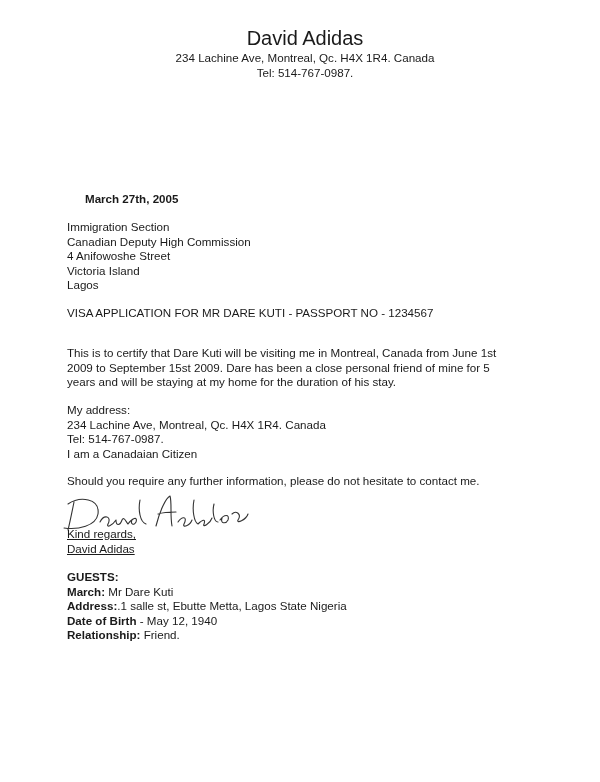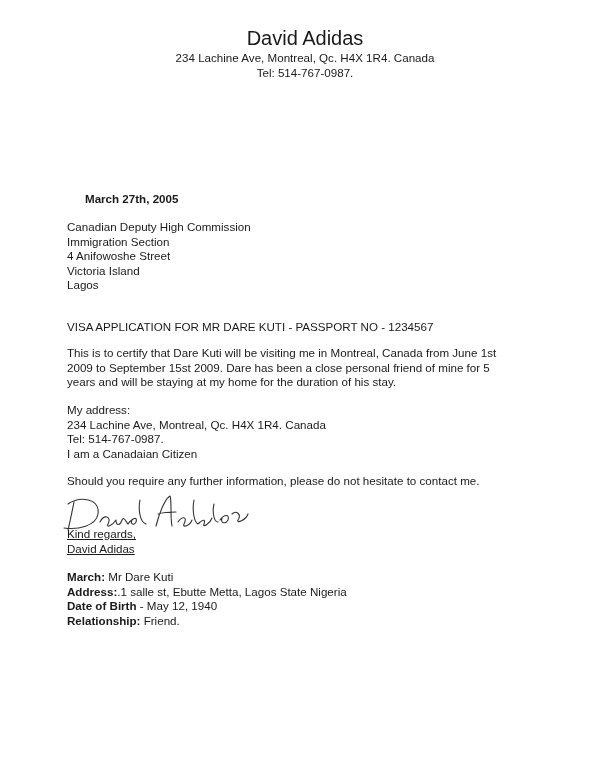--- a/index.html
+++ b/index.html
@@ -35,21 +35,21 @@
     .block {
       position: absolute;
       left: 67px;
       font-size: 11.6px;
       line-height: 14.5px;
     }
     .block div { white-space: nowrap; }
     .bold { font-weight: bold; }
     .date { top: 192px; margin-left: 18px; }
     .recipient { top: 220px; }
-    .subject { top: 320px; text-align: center; }
+    .subject { top: 306px; text-align: center; }
     .para1 { top: 346px; }
     .address { top: 403px; }
     .closing-line { top: 474px; }
     .signature {
       position: absolute;
       left: 60px;
       top: 492px;
       width: 190px;
       height: 42px;
     }
@@ -61,22 +61,22 @@
 
 <div class="letterhead">
   <div class="lh-name">David Adidas</div>
   <div class="lh-line">234 Lachine Ave, Montreal, Qc. H4X 1R4. Canada</div>
   <div class="lh-line">Tel: 514-767-0987.</div>
 </div>
 
 <div class="block date bold">March 27th, 2005</div>
 
 <div class="block recipient">
+  <div>Immigration Section</div>
   <div>Canadian Deputy High Commission</div>
-  <div>Immigration Section</div>
   <div>4 Anifowoshe Street</div>
   <div>Victoria Island</div>
   <div>Lagos</div>
 </div>
 
 <div class="block subject">VISA APPLICATION FOR MR DARE KUTI - PASSPORT NO - 1234567</div>
 
 <div class="block para1">
   <div>This is to certify that Dare Kuti will be visiting me in Montreal, Canada from June 1st</div>
   <div>2009 to September 15st 2009. Dare has been a close personal friend of mine for 5</div>
@@ -99,17 +99,18 @@
   <path d="M118 30 C122 24, 128 24, 124 32 C122 36, 130 34, 132 28 M134 8 C132 18, 134 30, 138 32 C142 28, 146 26, 144 32 C142 36, 150 32, 152 26 M154 12 C152 20, 154 30, 158 30"></path>
   <path d="M160 28 C164 22, 170 22, 168 28 C166 32, 160 32, 162 26 M172 22 C176 18, 182 22, 178 28 C176 32, 186 28, 188 22"></path>
 </svg>
 
 <div class="block signoff">
   <div>Kind regards,</div>
   <div>David Adidas</div>
 </div>
 
 <div class="block guests">
+  <div class="bold">GUESTS:</div>
   <div><span class="bold">March:</span><span> Mr Dare Kuti</span></div>
   <div><span class="bold">Address:</span><span>.1 salle st, Ebutte Metta, Lagos State Nigeria</span></div>
   <div><span class="bold">Date of Birth</span><span> - May 12, 1940</span></div>
   <div><span class="bold">Relationship:</span><span> Friend.</span></div>
 </div>
 
 </body></html>

